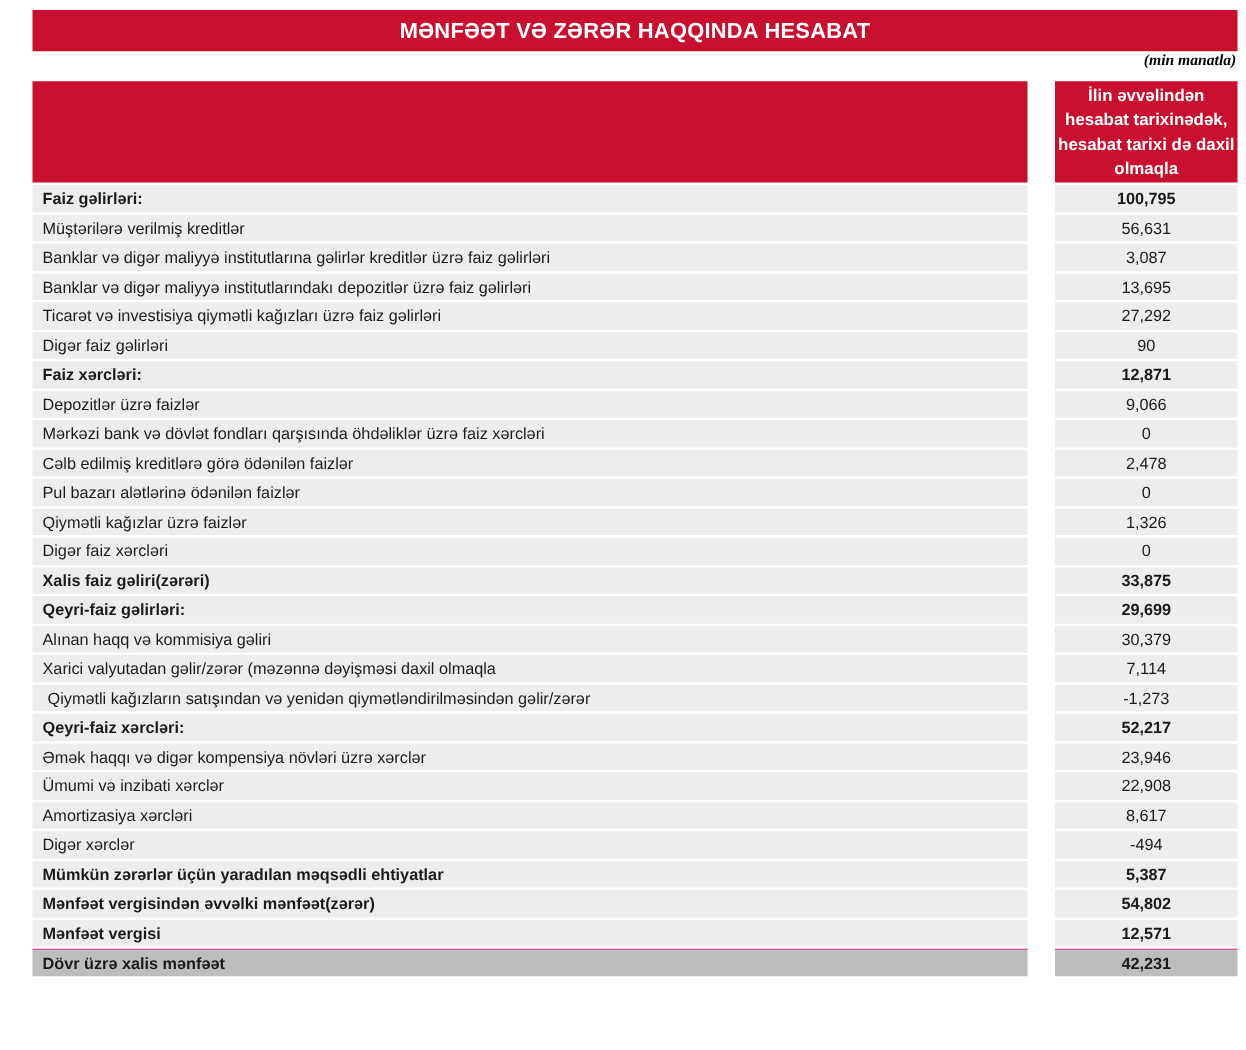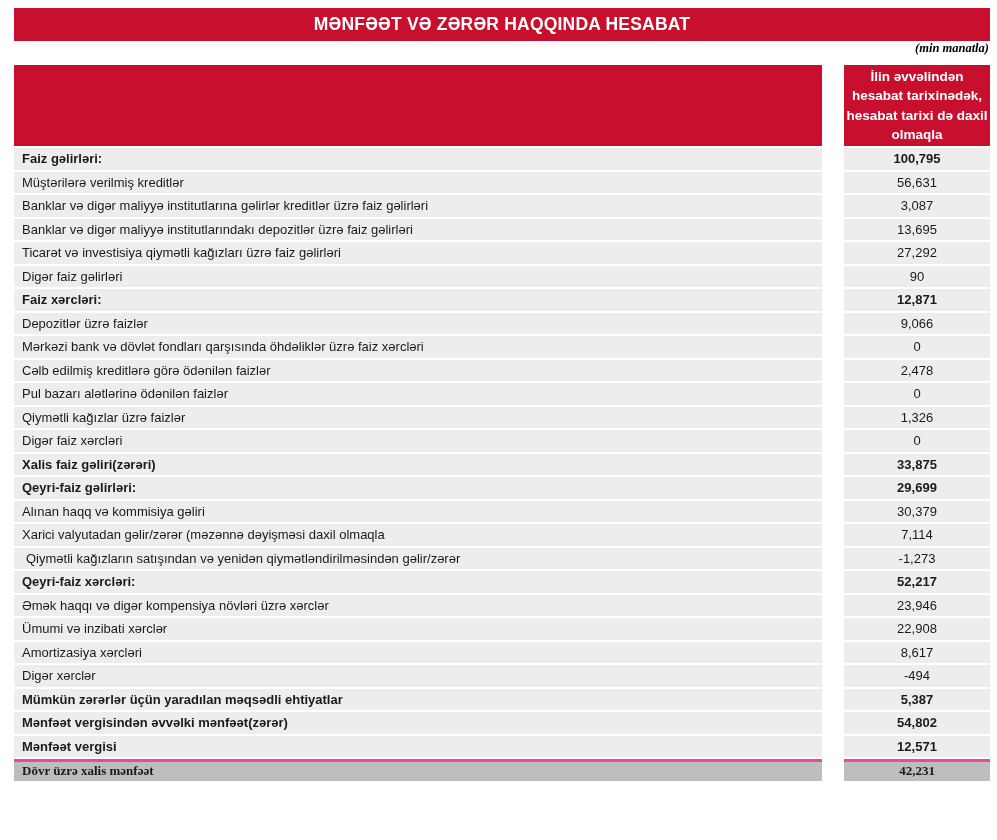--- a/index.html
+++ b/index.html
@@ -10,21 +10,21 @@
     color: #1a1a1a;
   }
   .page {
     position: relative;
     width: 997px;
     height: 840px;
     background: #ffffff;
     overflow: hidden;
   }
   .inner {
-    padding: 8px 7px 0 14px;
+    padding: 8px 7px 0 26px;
   }
   
   .title-bar {
     height: 33px;
     background: var(--accent);
     display: flex;
     align-items: center;
     justify-content: center;
   }
   .title-bar .title {
@@ -98,22 +98,21 @@
   }
   .cell.value {
     justify-content: center;
     padding-left: 0;
   }
   .cell.bold {
     font-weight: bold;
   }
   .row.total .cell {
     background: var(--totalgray);
-    border-top: 3px solid #ec4899;
-    font-family: Liberation Serif, serif;
+    border-top: 1px solid #ec4899;
   }
 </style>
 </head>
 <body>
 
 <div class="page">
   <div class="inner">
 
     <div class="title-bar">
       <span class="title">MƏNFƏƏT VƏ ZƏRƏR HAQQINDA HESABAT</span>

